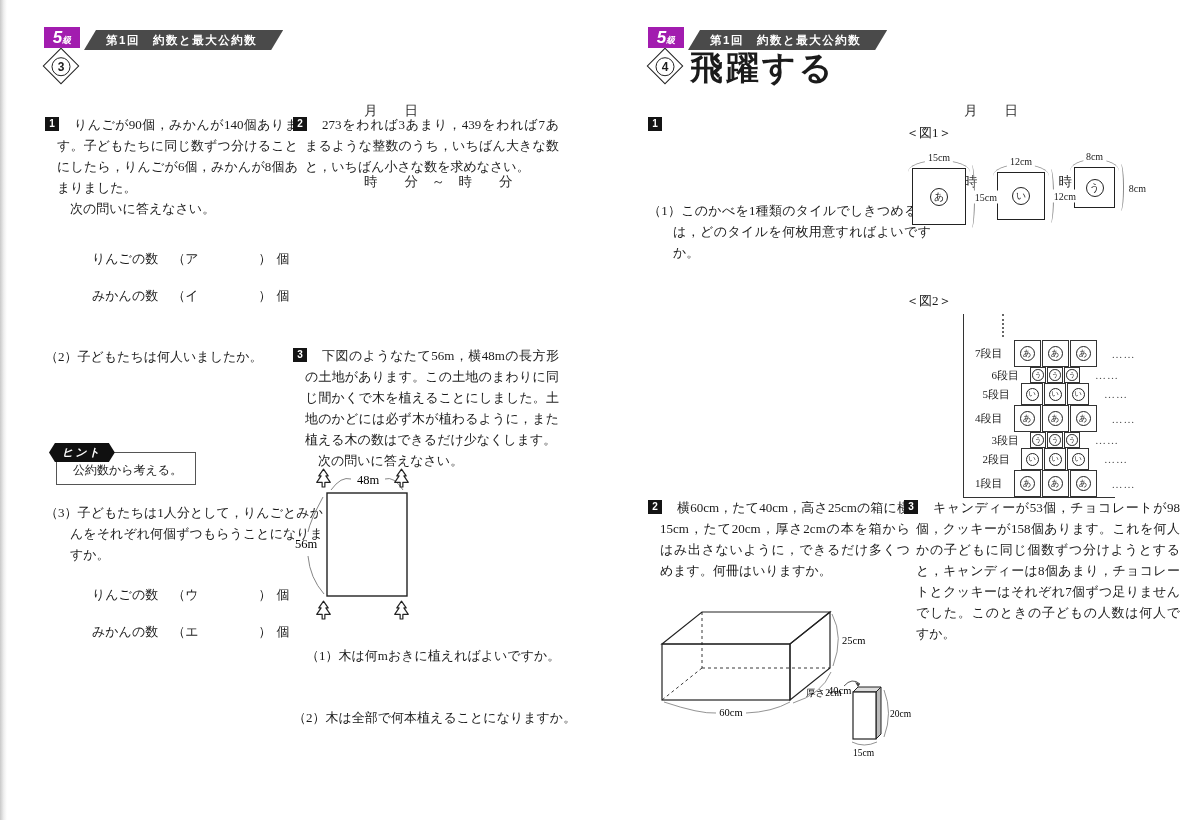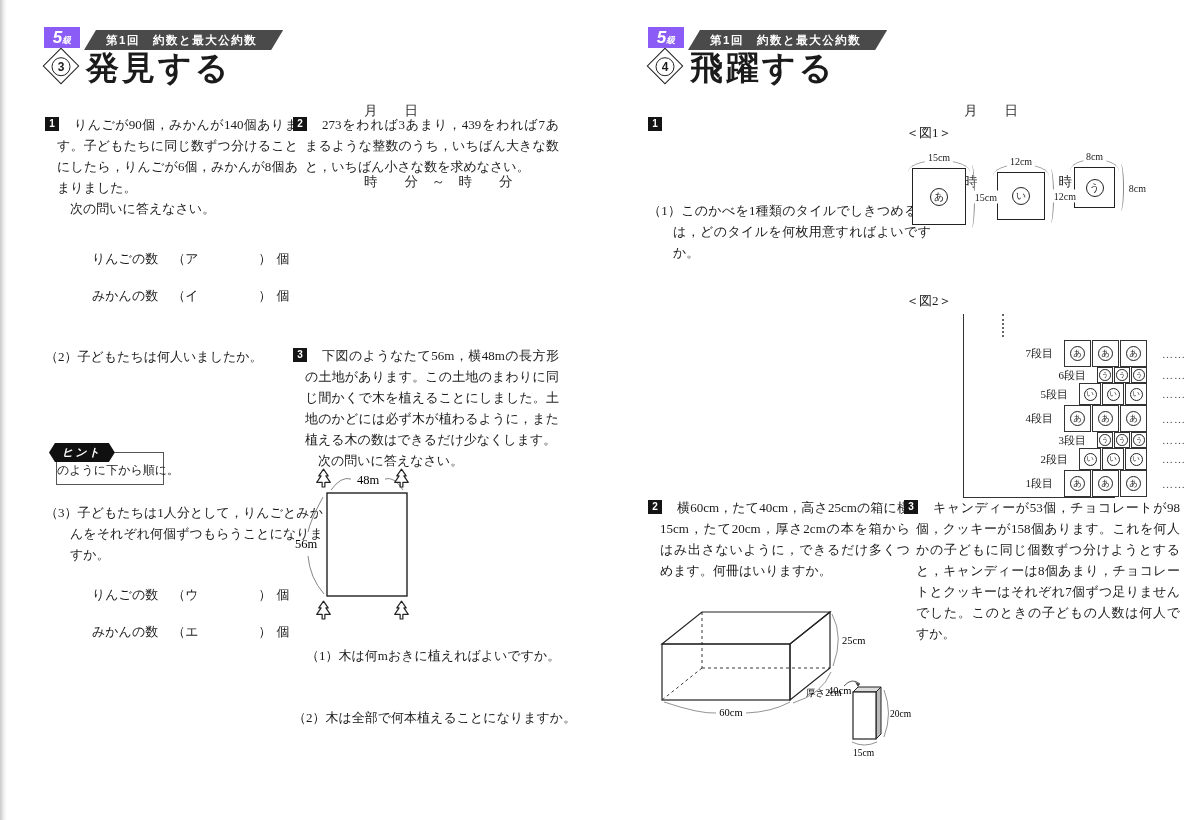--- a/index.html
+++ b/index.html
@@ -7,21 +7,21 @@
     position:relative;width:1200px;height:820px;overflow:hidden;background:#fff;
     font-family:"Liberation Serif","DejaVu Serif",serif;color:#1b1b1b;
   }
   .abs{position:absolute;}
   .page{position:absolute;top:0;height:820px;}
   #left-page{left:0;width:600px;}
   #right-page{left:608px;width:592px;}
   .scan-edge{position:absolute;left:0;top:0;width:7px;height:820px;
     background:linear-gradient(to right,#c9c9c9,#efefef 55%,#fff);}
   
-  .grade-badge{display:block;background:#8b5cf6;color:#fff;text-align:center;
+  .grade-badge{display:block;background:#a21caf;color:#fff;text-align:center;
     font-family:"Liberation Sans",sans-serif;font-weight:bold;font-style:italic;
     font-size:9px;width:36px;height:21px;line-height:21px;}
   .grade-badge::first-letter{font-size:17px;}
   .banner{background:#4a4a4a;color:#fff;font-family:"Liberation Sans",sans-serif;
     font-weight:bold;font-size:11.5px;letter-spacing:1.5px;height:20px;line-height:20px;
     padding:0 26px 0 22px;clip-path:polygon(12px 0,100% 0,calc(100% - 12px) 100%,0 100%);
     white-space:nowrap;}
   .diamond{width:24px;height:24px;border:1.6px solid #222;transform:rotate(45deg);
     display:flex;align-items:center;justify-content:center;background:#fff;}
   .diamond-num{transform:rotate(-45deg);width:17px;height:17px;border:1.3px solid #222;
@@ -36,21 +36,21 @@
     color:#fff;font-family:"Liberation Sans",sans-serif;font-size:10px;font-weight:bold;
     text-align:center;line-height:14px;text-indent:0;}
   .indent1{padding-left:12px;text-indent:1em;}
   .subq{padding-left:25px;text-indent:-25px;font-size:13px;line-height:1.62;text-align:justify;}
   .ans-row{display:flex;align-items:baseline;font-size:13px;white-space:nowrap;}
   .ans-open{margin-left:14px;}
   .ans-gap{width:60px;}
   .ans-unit{margin-left:5px;}
   
   .hint-box{position:relative;border:1px solid #555;background:#fff;
-    padding:9px 0 5px;font-size:12px;white-space:nowrap;}
+    padding:9px 16px 5px;font-size:12px;white-space:nowrap;}
   .hint-badge{position:absolute;top:-10px;left:-8px;background:#101010;color:#fff;
     font-family:"Liberation Sans",sans-serif;font-weight:bold;font-style:italic;
     font-size:11px;letter-spacing:2px;padding:2px 13px;
     clip-path:polygon(9% 0,91% 0,100% 50%,91% 100%,9% 100%,0 50%);}
   
   .sq{position:absolute;border:1.4px solid #222;background:#fff;
     display:flex;align-items:center;justify-content:center;}
   .sq::before{content:"";position:absolute;left:-5px;right:-5px;top:-9px;height:11px;
     border-top:1px solid #888;border-radius:50% 50% 0 0/100% 100% 0 0;}
   .sq::after{content:"";position:absolute;top:-4px;bottom:-4px;right:-10px;width:12px;
@@ -60,21 +60,21 @@
   .sq .side-label{position:absolute;right:-34px;top:50%;transform:translateY(-50%);
     font-size:10px;white-space:nowrap;background:#fff;padding:1px 2px;z-index:2;}
   .cl{border:1.1px solid #222;border-radius:50%;display:flex;align-items:center;
     justify-content:center;background:#fff;}
   .cl16{width:16px;height:16px;font-size:10px;}
   .cl13{width:13px;height:13px;font-size:8.5px;}
   .cl11{width:11px;height:11px;font-size:7.5px;}
   .cl9{width:9.5px;height:9.5px;font-size:6.5px;}
   
   .fig-title{font-size:13px;white-space:nowrap;}
-  .f2rows{position:relative;display:flex;flex-direction:column;align-items:flex-end;}
+  .f2rows{position:relative;display:flex;flex-direction:column;align-items:center;}
   .f2row{display:flex;align-items:center;}
   .f2label{width:46px;text-align:right;padding-right:11px;font-size:11px;white-space:nowrap;}
   .f2tiles{display:flex;align-items:flex-end;}
   .tile{border:1px solid #333;display:flex;align-items:center;justify-content:center;
     margin-right:1px;background:#fff;}
   .tL{width:25px;height:25px;}
   .tM{width:20px;height:20px;}
   .tS{width:14px;height:14px;}
   .f2dots{margin-left:14px;font-size:11px;letter-spacing:1px;color:#444;}
   .f2wall{position:absolute;left:57px;top:-26px;bottom:-1px;border-left:1.3px solid #333;}
@@ -87,21 +87,20 @@
 
 <div class="scan-edge"></div>
 
 <div id="left-page" class="page">
 
   <span class="abs grade-badge" style="left:44px;top:27px;">5級</span>
   <div class="abs banner" style="left:84px;top:30px;">第1回　約数と最大公約数</div>
   <div class="abs diamond" style="left:48px;top:53px;">
     <span class="diamond-num">3</span>
   </div>
-  <div class="abs page-title" style="left:86px;top:46px;">発見する</div>
   <div class="abs date-block" style="left:364px;top:52px;">
     <div>月　　日</div>
     <div>時　　分　～　時　　分</div>
   </div>
 
   <div class="abs prob" style="left:45px;top:114px;width:253px;">
     <div class="prob-head">
       <span class="num-badge">1</span>
       <span>りんごが90個，みかんが140個あります。子どもたちに同じ数ずつ分けることにしたら，りんごが6個，みかんが8個あまりました。</span>
     </div>
@@ -120,21 +119,21 @@
     <span class="ans-open">（イ</span>
     <span class="ans-gap"></span>
     <span>）</span>
     <span class="ans-unit">個</span>
   </div>
 
   <div class="abs subq" style="left:45px;top:346px;width:253px;">（2）子どもたちは何人いましたか。</div>
 
   <div class="abs hint-box" style="left:56px;top:452px;width:106px;">
     <span class="hint-badge">ヒント</span>
-    <span>のように下から順に。</span>
+    <span>公約数から考える。</span>
   </div>
 
   <div class="abs subq" style="left:45px;top:502px;width:253px;">（3）子どもたちは1人分として，りんごとみかんをそれぞれ何個ずつもらうことになりますか。</div>
 
   <div class="abs ans-row" style="left:92px;top:586px;">
     <span>りんごの数</span>
     <span class="ans-open">（ウ</span>
     <span class="ans-gap"></span>
     <span>）</span>
     <span class="ans-unit">個</span>

